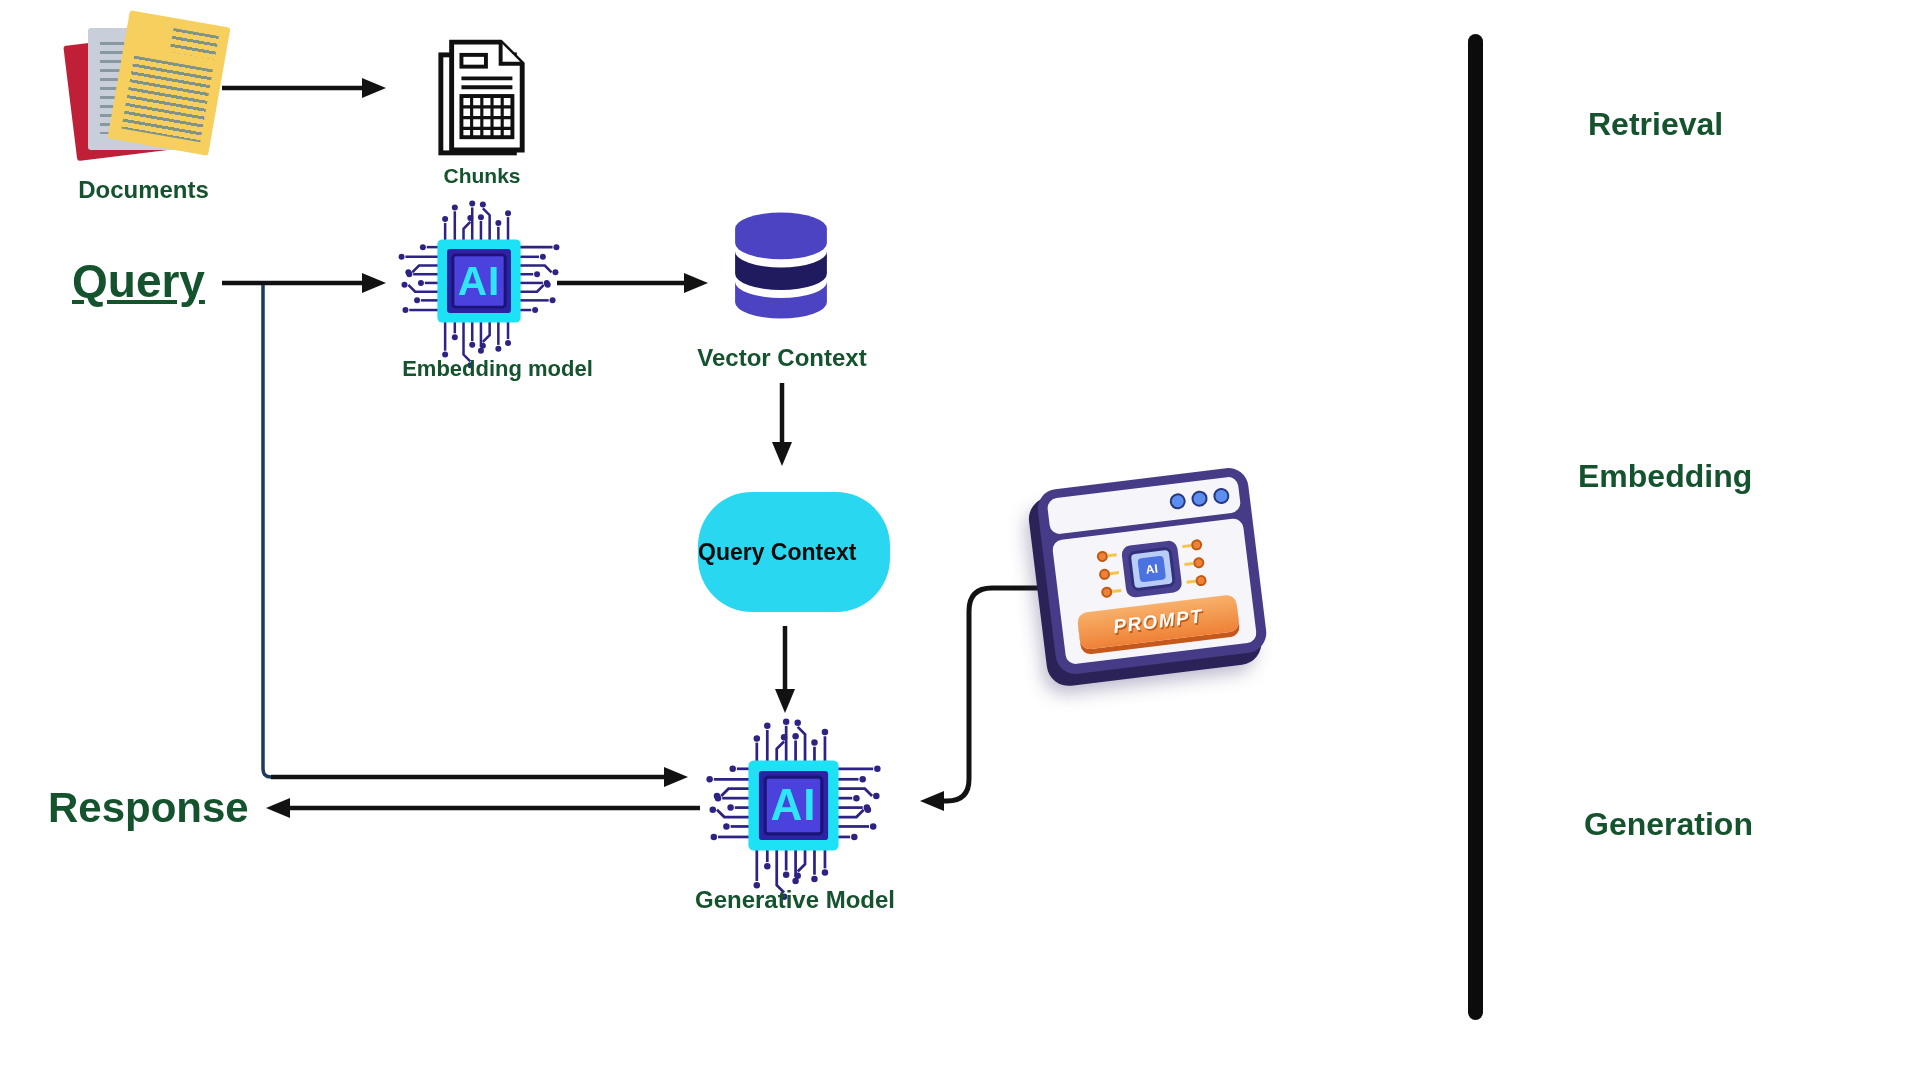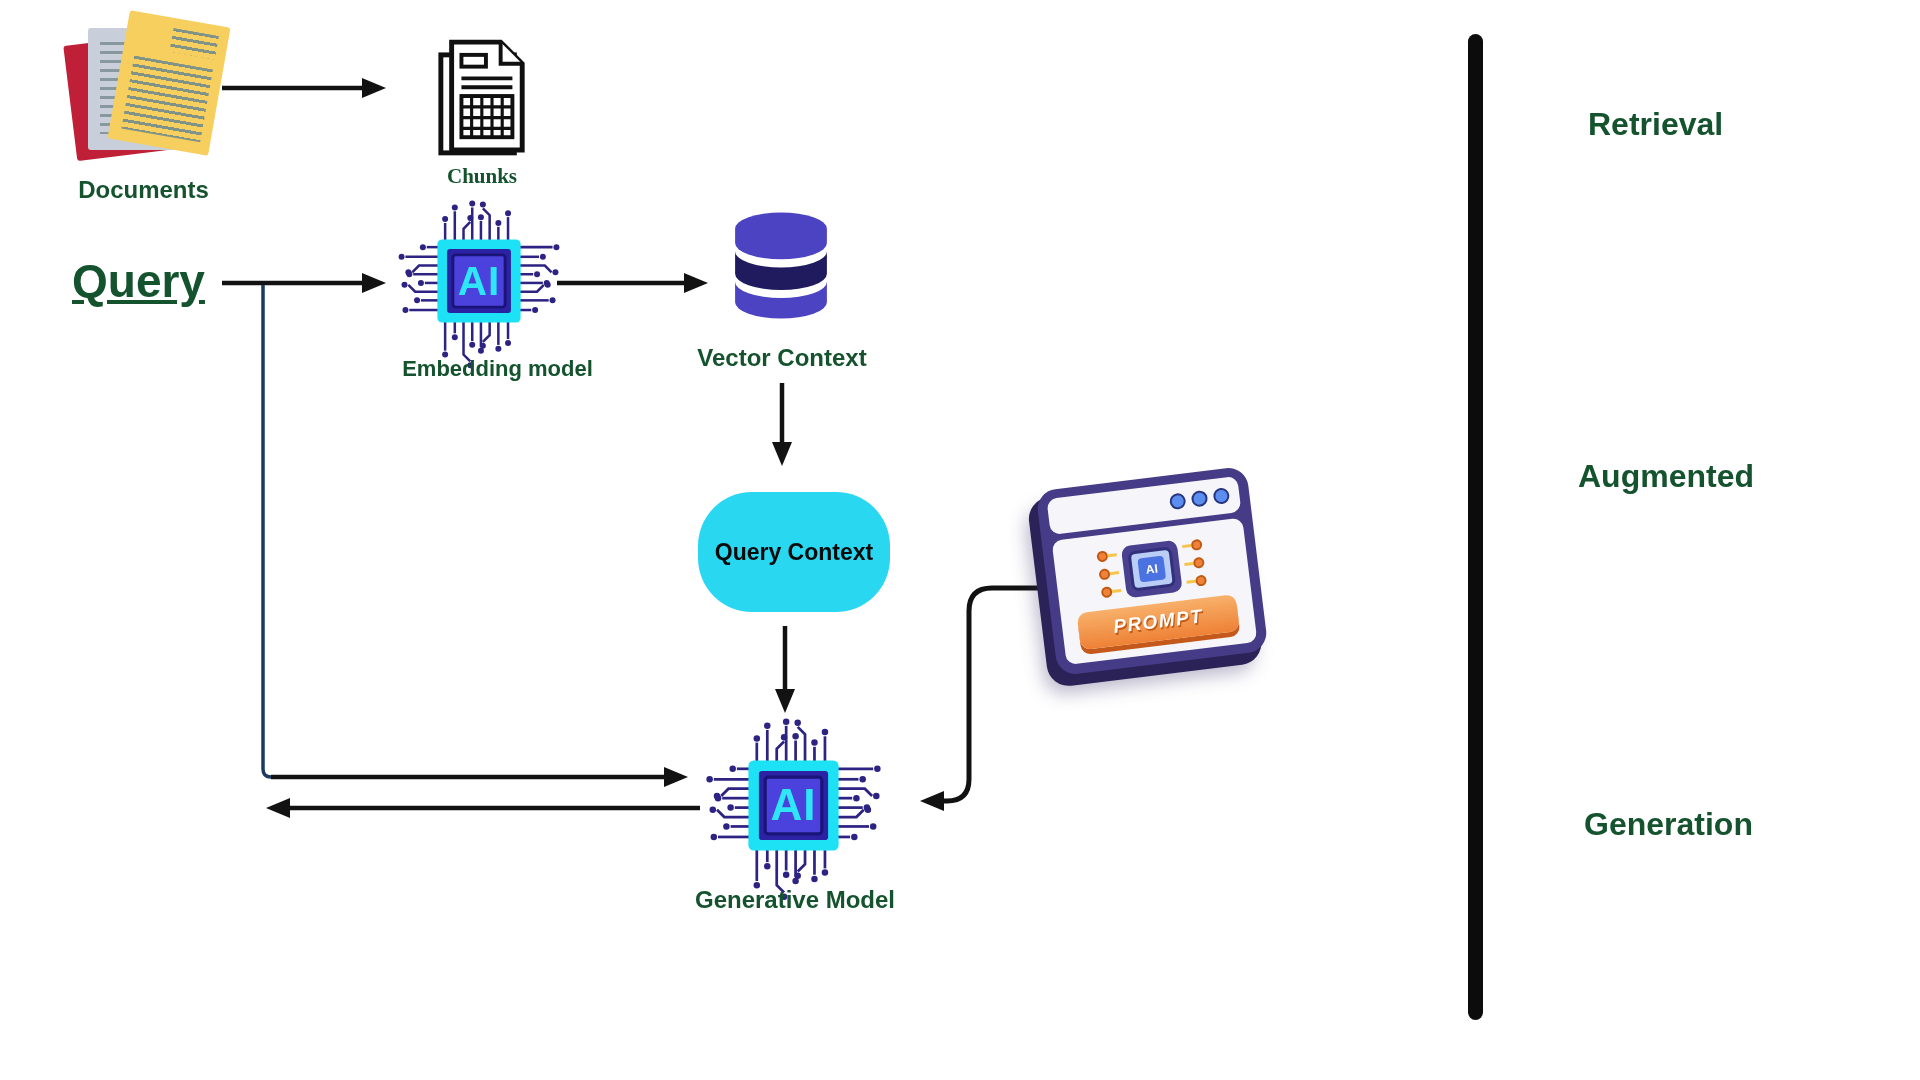--- a/index.html
+++ b/index.html
@@ -18,21 +18,21 @@
   .doc-red{left:4px;top:24px;width:92px;height:116px;background:#bf2038;transform:rotate(-7deg);}
   .doc-gray{left:22px;top:12px;width:90px;height:122px;background:#c9cfda;}
   .doc-yellow{left:52px;top:2px;width:102px;height:130px;background:#f6cf5f;transform:rotate(10deg);}
   .doc-lines{position:absolute;left:12px;right:12px;background:repeating-linear-gradient(180deg,#87989f 0 3px,transparent 3px 9px);}
   .doc-lines.gray{top:14px;bottom:16px;}
   .doc-lines.y1{left:46px;right:10px;top:10px;height:24px;background:repeating-linear-gradient(180deg,#7f9389 0 3px,transparent 3px 8px);}
   .doc-lines.y2{left:12px;right:10px;top:44px;height:74px;background:repeating-linear-gradient(180deg,#7f9389 0 3px,transparent 3px 8px);}
 
   
   .qc-pill{position:absolute;left:698px;top:492px;width:192px;height:120px;border-radius:54px;
-    background:#2ad7f1;display:flex;align-items:center;justify-content:center;}
+    background:#2ad7f1;display:flex;align-items:center;justify-content:flex-start;}
   .qc-pill span{font-weight:700;font-size:23px;color:#0a0a0a;}
 
   
   .divider-bar{position:absolute;left:1468px;top:34px;width:15px;height:986px;background:#0c0c0c;border-radius:8px;}
   .stage-label{font-size:32px;}
 
   
   .ai-chip{position:absolute;}
   .chip-label-text{font-weight:700;fill:#2fe5f8;font-size:42px;font-family:"Liberation Sans","DejaVu Sans",sans-serif;letter-spacing:1px;}
 
@@ -103,23 +103,24 @@
 
   <svg class="abs" style="left:434px;top:38px;" width="98" height="120" viewBox="0 0 100 122">
     <rect x="7" y="17" width="75" height="100" fill="#ffffff" stroke="#101010" stroke-width="5"></rect>
     <path d="M18,4 H68 L90,26 V114 H18 Z" fill="#ffffff" stroke="#101010" stroke-width="5" stroke-linejoin="miter"></path>
     <path d="M68,4 V26 H90" fill="#ffffff" stroke="#101010" stroke-width="4"></path>
     <rect x="28" y="17" width="25" height="12" fill="none" stroke="#101010" stroke-width="4"></rect>
     <path d="M28,41 H80 M28,50 H80" stroke="#101010" stroke-width="4"></path>
     <rect x="28" y="59" width="52" height="42" fill="none" stroke="#101010" stroke-width="4"></rect>
     <path d="M38.4,59 V101 M48.8,59 V101 M59.2,59 V101 M69.6,59 V101 M28,70 H80 M28,81 H80 M28,92 H80" stroke="#101010" stroke-width="3.2"></path>
   </svg>
-  <div class="lbl center" style="left:398px;top:164px;width:168px;font-size:21px;font-family:Liberation Serif, serif;">Chunks</div>
+  <div class="lbl center" style="left:398px;top:164px;width:168px;font-size:21px;">Chunks</div>
 
   <div class="lbl" style="left:72px;top:254px;font-size:46px;text-decoration:underline;">Query</div>
+  <div class="lbl" style="left:48px;top:784px;font-size:42px;">Response</div>
 
   <svg class="ai-chip" style="left:389px;top:191px;" width="180" height="180" viewBox="-8 -8 186 186">
     <g class="traces">
         <polyline points="50,43 50,25" fill="none" stroke="#2c2382" stroke-width="2.6"></polyline>
         <circle cx="50" cy="21" r="3.1" fill="#2c2382"></circle>
         <polyline points="60,43 60,13" fill="none" stroke="#2c2382" stroke-width="2.6"></polyline>
         <circle cx="60" cy="9" r="3.1" fill="#2c2382"></circle>
         <polyline points="69,43 69,31 76,24" fill="none" stroke="#2c2382" stroke-width="2.6"></polyline>
         <circle cx="76" cy="20" r="3.1" fill="#2c2382"></circle>
         <polyline points="78,43 78,9" fill="none" stroke="#2c2382" stroke-width="2.6"></polyline>
@@ -317,16 +318,16 @@
         </div>
       </div>
       <div class="prompt-btn">
         <span>PROMPT</span>
       </div>
     </div>
   </div>
 
   <div class="divider-bar"></div>
   <div class="lbl stage-label" style="left:1588px;top:106px;">Retrieval</div>
-  <div class="lbl stage-label" style="left:1578px;top:458px;">Augmented</div>
+  <div class="lbl stage-label" style="left:1578px;top:458px;">Embedding</div>
   <div class="lbl stage-label" style="left:1584px;top:806px;">Generation</div>
 
 </div>
 
 </body></html>

